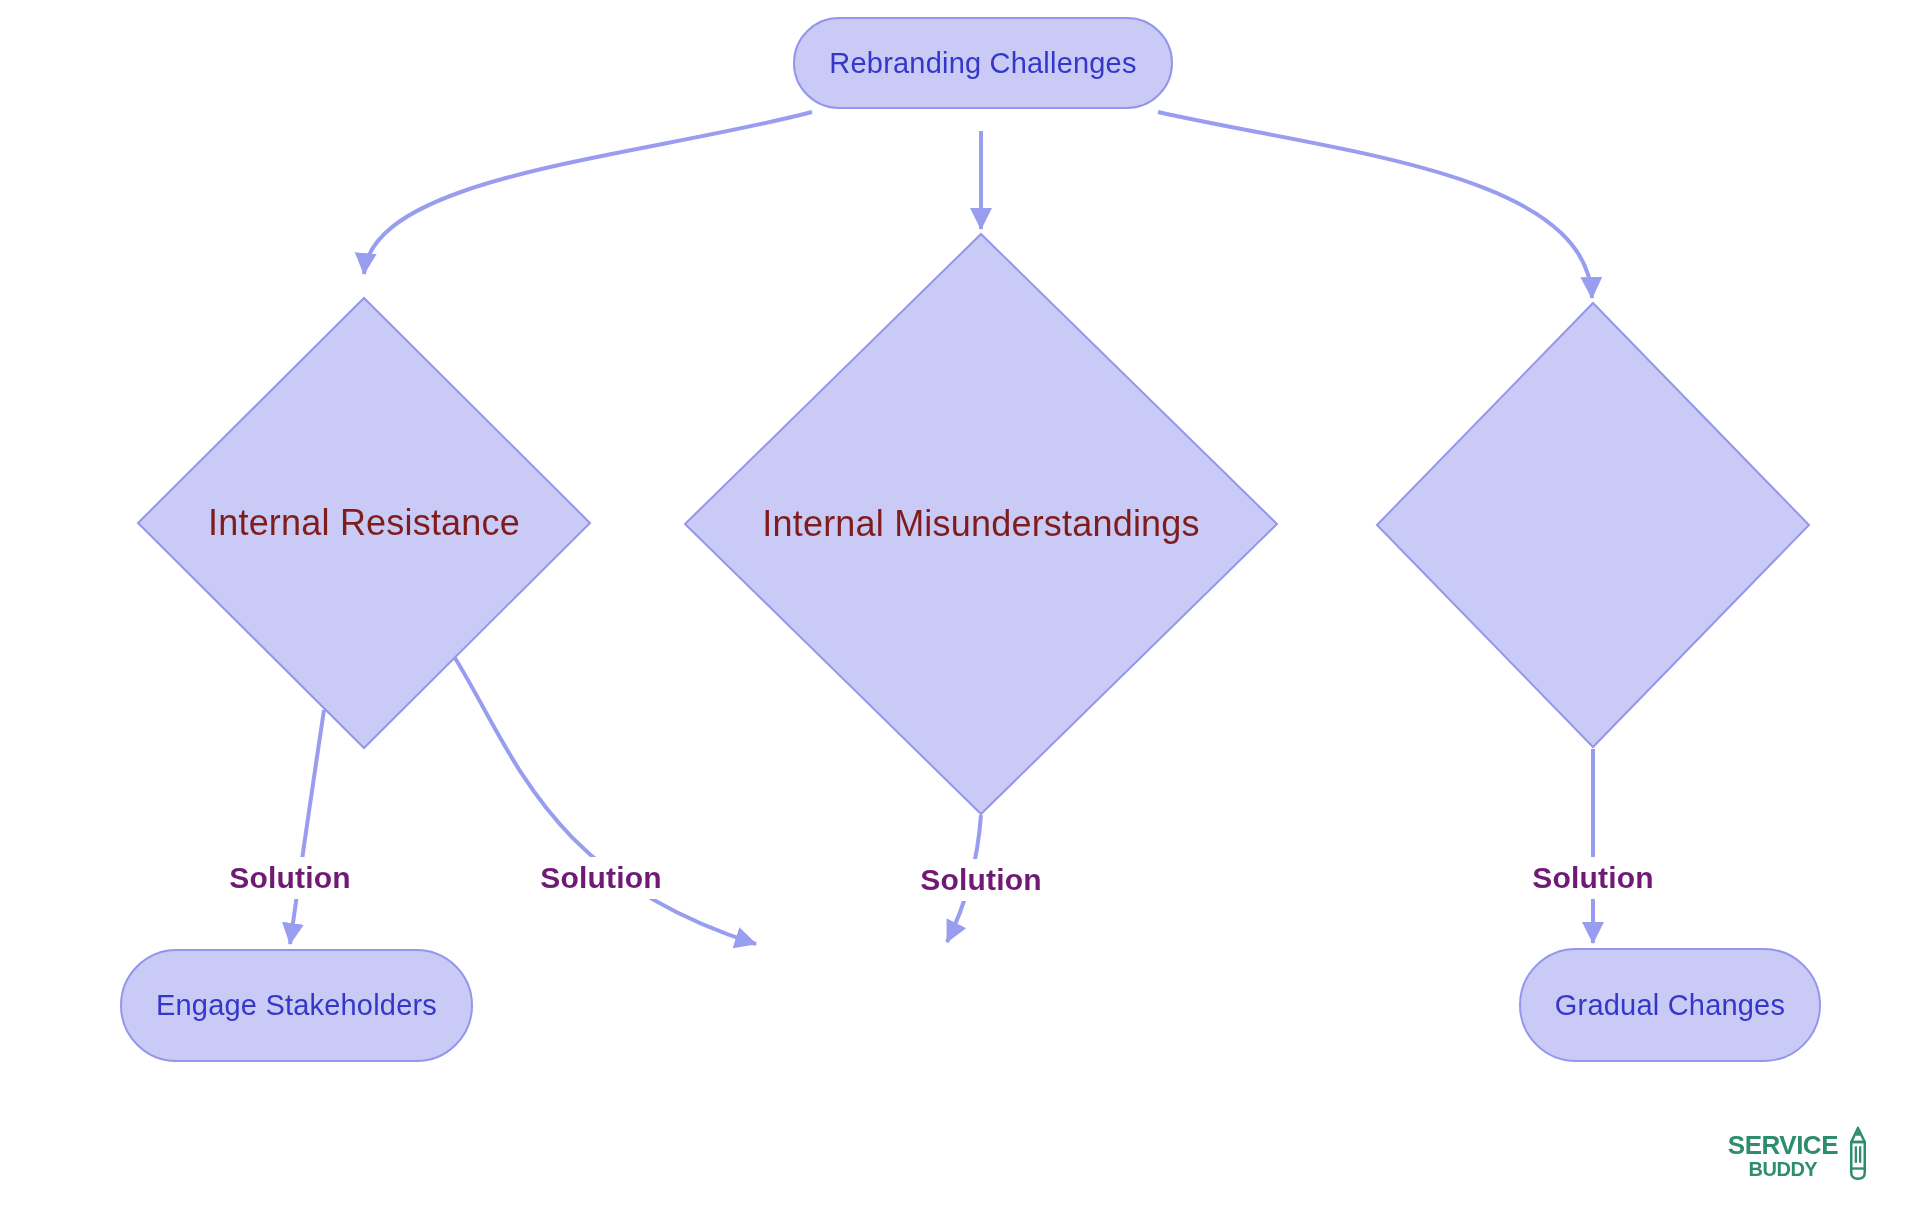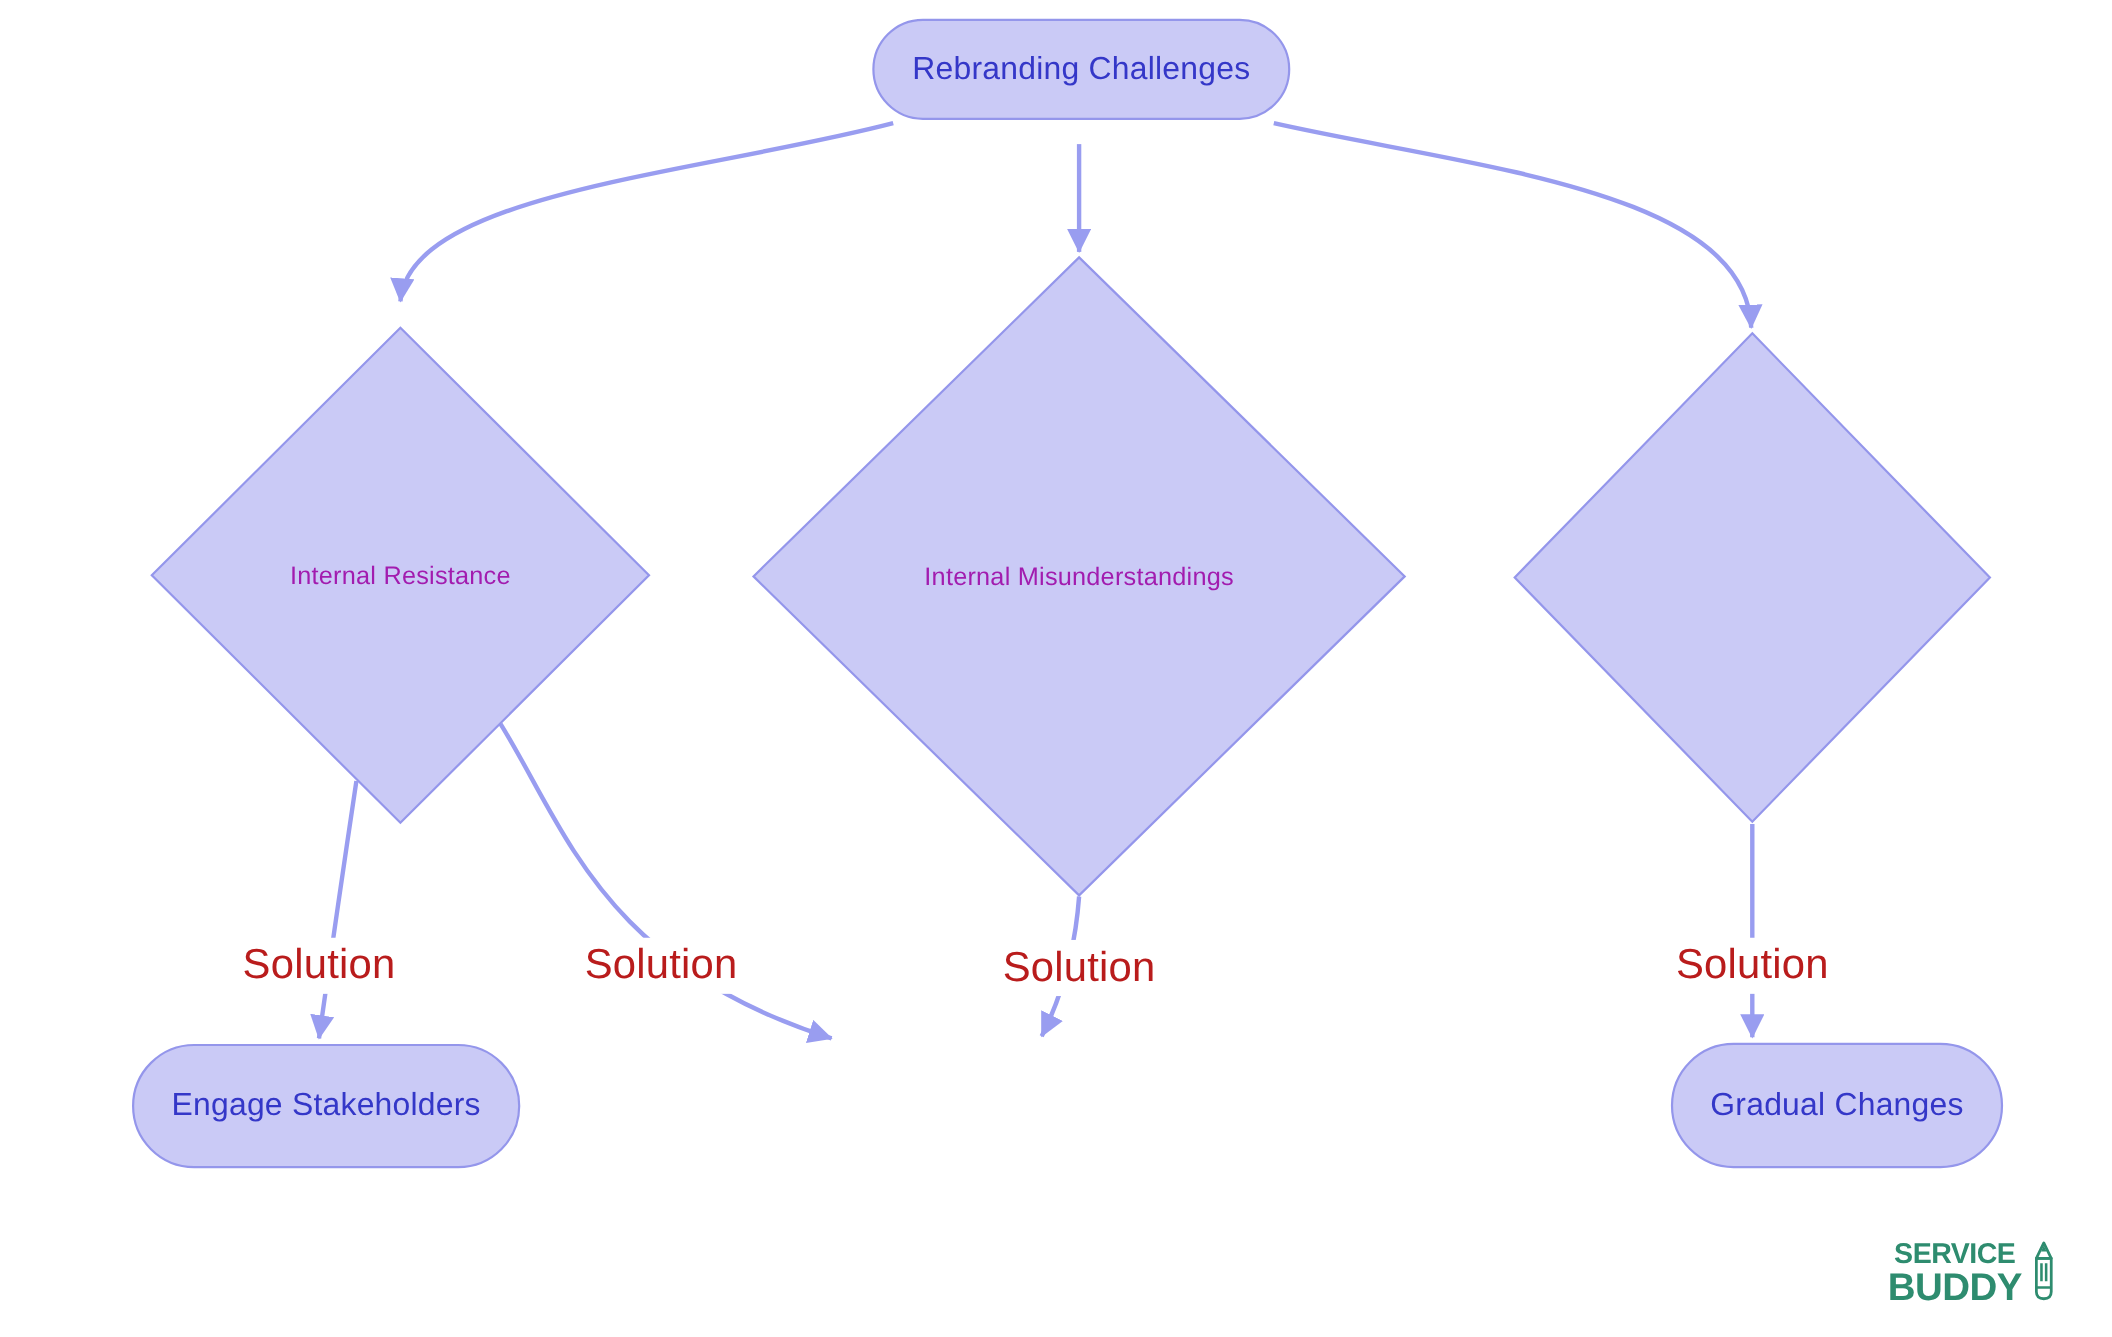--- a/index.html
+++ b/index.html
@@ -19,22 +19,22 @@
     position: absolute;
     left: 0; top: 0;
     width: 1920px;
     height: 1215px;
   }
   .node-label {
     position: absolute;
     display: flex;
     align-items: center;
     justify-content: center;
-    color: #a21caf;
-    font-size: 23px;
+    color: #7f1d1d;
+    font-size: 36px;
     font-weight: 400;
     white-space: nowrap;
     text-align: center;
     letter-spacing: 0.2px;
   }
   .pill {
     position: absolute;
     background: #cacaf6;
     border: 2.5px solid #9496eb;
     border-radius: 58px;
@@ -54,24 +54,25 @@
 
   .diamond-label-1 { left: 164px;  top: 503px; width: 400px; height: 40px; }
   .diamond-label-2 { left: 781px;  top: 504px; width: 400px; height: 40px; }
   .diamond-label-3 { left: 1393px; top: 505px; width: 400px; height: 40px; }
 
   .edge-label {
     position: absolute;
     transform: translate(-50%, -50%);
     background: #ffffff;
     padding: 4px 12px;
-    color: #b91c1c;
-    font-size: 38px;
+    color: #701a75;
+    font-size: 30px;
     white-space: nowrap;
     letter-spacing: 0.2px;
+    font-weight: bold;
   }
   .edge-label-1 { left: 290px;  top: 878px; }
   .edge-label-2 { left: 601px;  top: 878px; }
   .edge-label-3 { left: 981px;  top: 880px; }
   .edge-label-4 { left: 1593px; top: 878px; }
 
   .edge-path {
     fill: none;
     stroke: #999df0;
     stroke-width: 4px;
@@ -93,21 +94,21 @@
   #logo .logo-text {
     display: flex;
     flex-direction: column;
     align-items: center;
     color: #2e8c6f;
     font-weight: 800;
     letter-spacing: -0.5px;
     line-height: 1;
   }
   #logo .logo-line1 { font-size: 26px; }
-  #logo .logo-line2 { font-size: 35px; margin-top: 1px; }
+  #logo .logo-line2 { font-size: 20px; margin-top: 1px; }
 </style>
 </head>
 <body>
 
 <div id="canvas">
 
   <svg id="edge-layer" viewBox="0 0 1920 1215" xmlns="http://www.w3.org/2000/svg">
     <defs>
       <marker id="arrowhead" markerUnits="userSpaceOnUse" markerWidth="26" markerHeight="26" refX="21" refY="11" orient="auto">
         <path d="M0,0 L22,11 L0,22 Z" fill="#999df0"></path>

